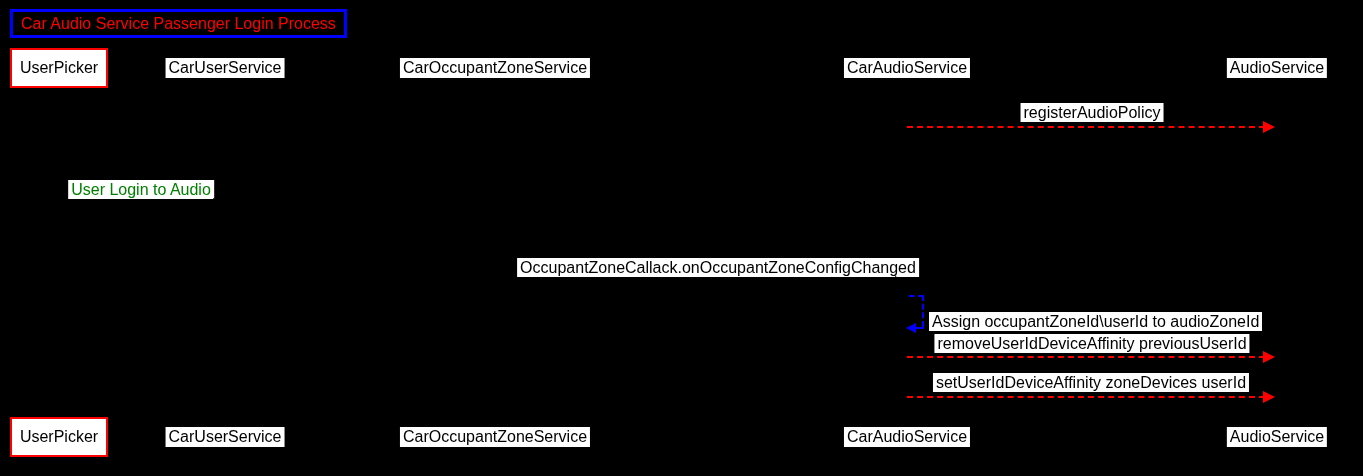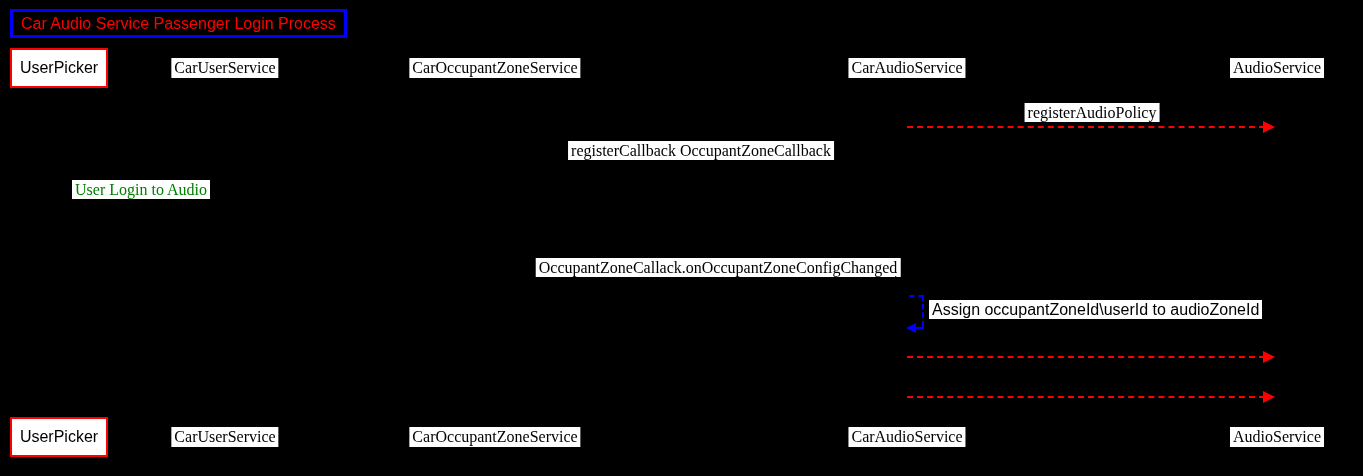--- a/index.html
+++ b/index.html
@@ -41,32 +41,31 @@
   }
   .participant-label {
     position: absolute;
     transform: translateX(-50%);
     background: var(--label-bg, #fff);
     color: var(--label-text, #000);
     font-size: 16px;
     line-height: 20px;
     padding: 0 3px;
     white-space: nowrap;
-    font-family: Liberation Serif, serif;
   }
   .msg-label {
     position: absolute;
     background: var(--label-bg, #fff);
     color: var(--label-text, #000);
     font-size: 16px;
     line-height: 19px;
     padding: 0 3px;
     white-space: nowrap;
   }
-  .msg-label.centered { transform: translateX(-50%); font-family: Liberation Serif, serif; }
+  .msg-label.centered { transform: translateX(-50%); }
   .msg-label.green-text { color: var(--note-text, #008000); }
   .lifeline {
     position: absolute;
     width: 0;
     border-left: 1px solid #000000;
   }
   .hline { position: absolute; height: 0; }
   .vline { position: absolute; width: 0; }
   .red-dash { border-top: 2px dashed var(--arrow-red, #f00); }
   .blue-dash-h { border-top: 2px dashed var(--arrow-blue, #00f); }
@@ -109,44 +108,45 @@
   </div>
   <div class="participant-label" style="left:225px; top:58px;">CarUserService</div>
   <div class="participant-label" style="left:495px; top:58px;">CarOccupantZoneService</div>
   <div class="participant-label" style="left:907px; top:58px;">CarAudioService</div>
   <div class="participant-label" style="left:1277px; top:58px;">AudioService</div>
 
   <div class="msg-label centered" style="left:1092px; top:103px;">registerAudioPolicy</div>
   <div class="hline red-dash" style="left:907px; top:126px; width:358px;"></div>
   <div class="arrowhead right" style="left:1263px; top:121px;"></div>
 
-  <div class="msg-label centered" style="left:701px; top:141px;">registerCallback OccupantZoneCallback</div>
   <div class="hline black-solid" style="left:505px; top:165px; width:402px;"></div>
   <div class="arrowhead left black" style="left:496px; top:160px;"></div>
 
   <div class="msg-label centered green-text" style="left:141px; top:180px;">User Login to Audio</div>
   <div class="hline black-solid" style="left:58px; top:204px; width:157px;"></div>
   <div class="arrowhead right black" style="left:213px; top:198px;"></div>
 
   <div class="hline black-solid" style="left:225px; top:243px; width:260px;"></div>
   <div class="arrowhead right black" style="left:483px; top:237px;"></div>
 
   <div class="msg-label centered" style="left:718px; top:258px;">OccupantZoneCallack.onOccupantZoneConfigChanged</div>
   <div class="hline black-solid" style="left:495px; top:282px; width:402px;"></div>
   <div class="arrowhead right black" style="left:895px; top:276px;"></div>
 
   <div class="hline blue-dash-h" style="left:909px; top:295px; width:15px;"></div>
   <div class="vline blue-dash-v" style="left:922px; top:295px; height:32px;"></div>
   <div class="hline blue-dash-h" style="left:916px; top:327px; width:8px;"></div>
   <div class="arrowhead left" style="left:906px; top:323px;"></div>
-  <div class="msg-label" style="left:929px; top:300px;">Assign occupantZoneId\userId to audioZoneId</div>
+  <div class="msg-label" style="left:929px; top:312px;">Assign occupantZoneId\userId to audioZoneId</div>
 
+  <div class="msg-label centered" style="left:1092px; top:334px;">removeUserIdDeviceAffinity previousUserId</div>
   <div class="hline red-dash" style="left:907px; top:356px; width:358px;"></div>
   <div class="arrowhead right" style="left:1263px; top:351px;"></div>
 
+  <div class="msg-label centered" style="left:1091px; top:373px;">setUserIdDeviceAffinity zoneDevices userId</div>
   <div class="hline red-dash" style="left:907px; top:396px; width:358px;"></div>
   <div class="arrowhead right" style="left:1263px; top:391px;"></div>
 
   <div class="actor-box" style="left:10px; top:417px;">
     <span>UserPicker</span>
   </div>
   <div class="participant-label" style="left:225px; top:427px;">CarUserService</div>
   <div class="participant-label" style="left:495px; top:427px;">CarOccupantZoneService</div>
   <div class="participant-label" style="left:907px; top:427px;">CarAudioService</div>
   <div class="participant-label" style="left:1277px; top:427px;">AudioService</div>

